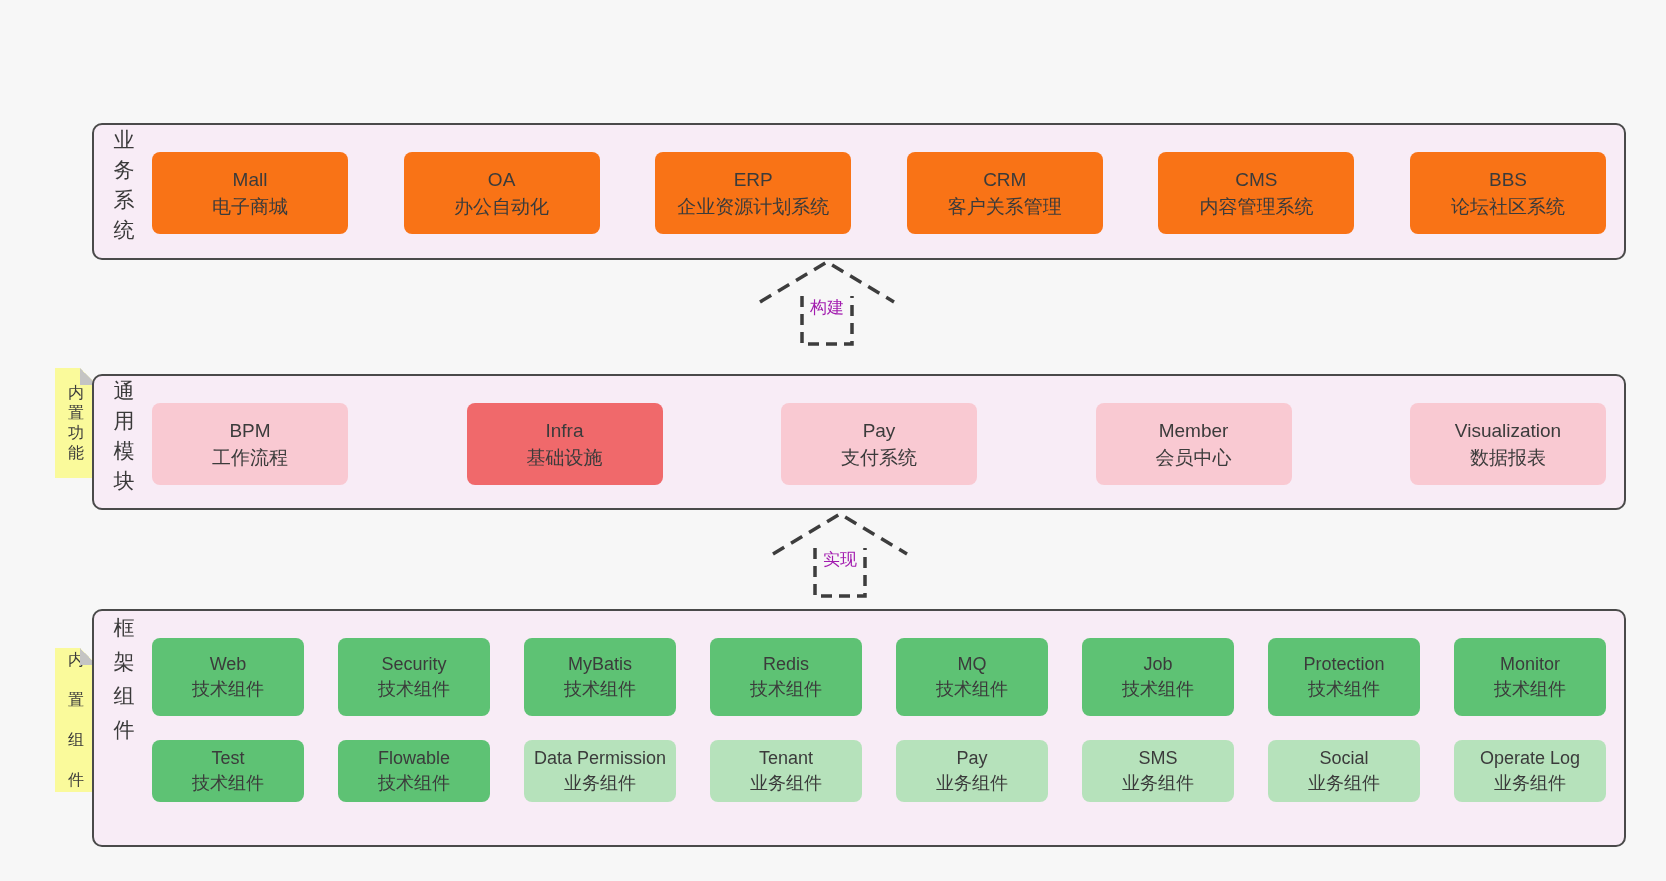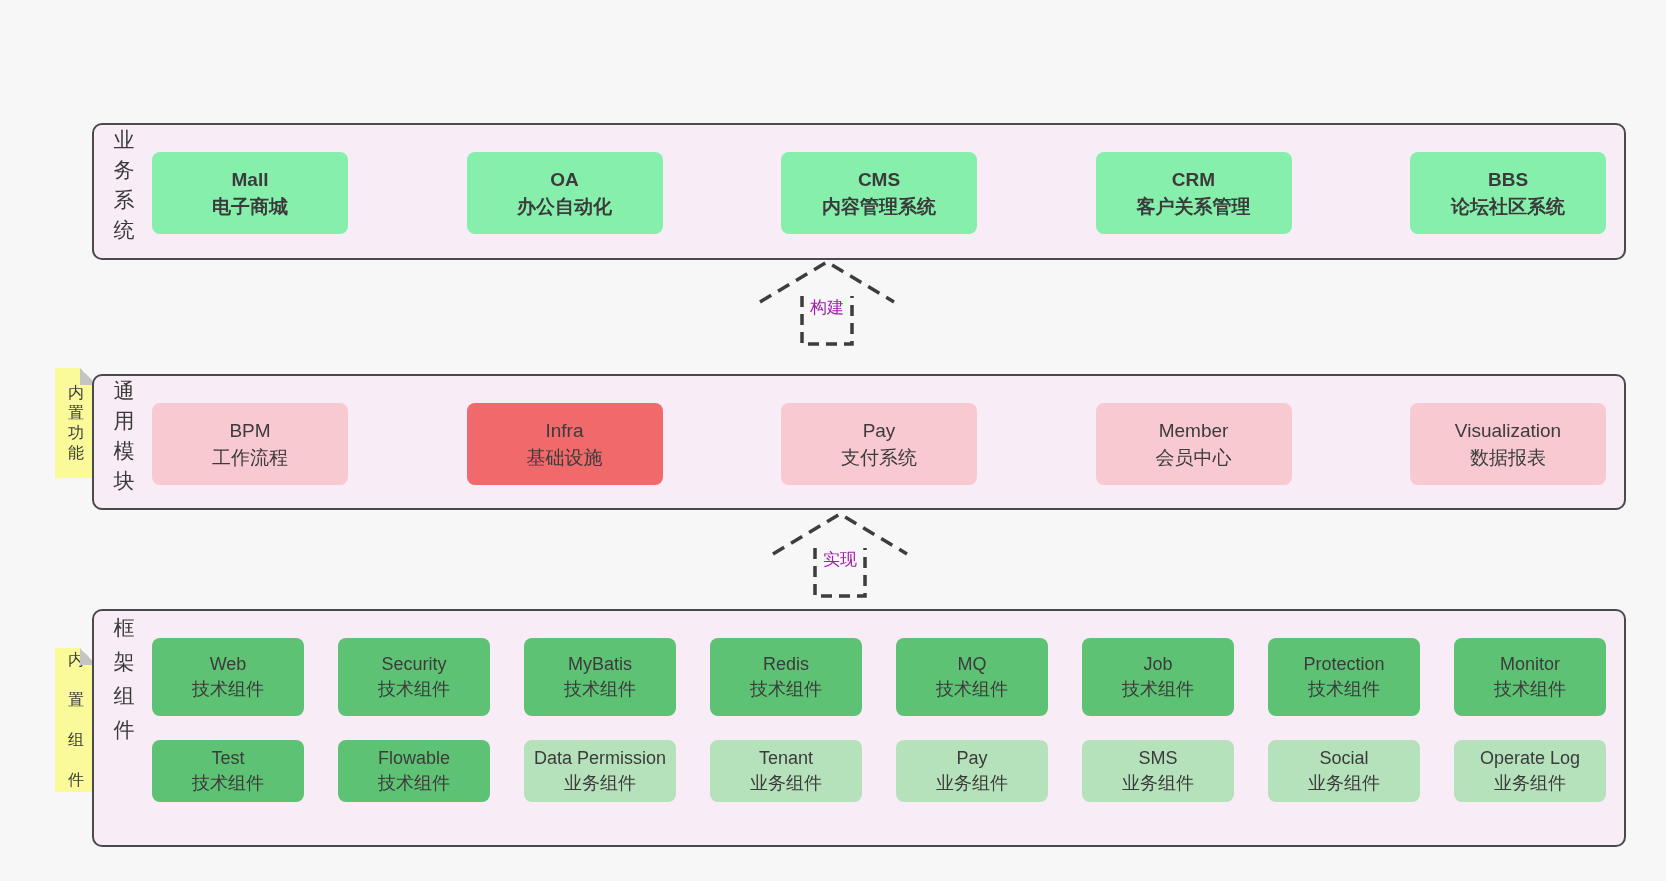--- a/index.html
+++ b/index.html
@@ -39,21 +39,21 @@
 
   .box {
     box-sizing:border-box; border-radius:8px; padding:4px 6px;
     display:flex; flex-direction:column; align-items:center; justify-content:center;
     text-align:center; color:#3b3b3b;
   }
   .box6 { width:196px; height:82px; font-size:19px; line-height:27px; }
   .box8 { width:152px; height:62px; font-size:18px; line-height:25px; }
   #row3a .box8 { height:78px; }
 
-  .blue  { background:#86efac;font-weight:bold; }
+  .blue  { background:#f97316; }
   .red   { background:#f0696b; }
   .pink  { background:#f9c9d2; }
   .green { background:#5ec274; }
   .lgreen{ background:#b6e2bb; }
 
   .sticky {
     position:absolute; left:55px; width:42px; background:#fafa9b; z-index:0;
     clip-path:polygon(0 0, calc(100% - 17px) 0, 100% 17px, 100% 100%, 0 100%);
     display:flex; align-items:center; justify-content:center;
   }
@@ -86,26 +86,30 @@
   <div class="boxrow">
     <div class="box box6 blue">
       <span>Mall</span>
       <span>电子商城</span>
     </div>
     <div class="box box6 blue">
       <span>OA</span>
       <span>办公自动化</span>
     </div>
     <div class="box box6 blue">
+      <span>ERP</span>
+      <span>企业资源计划系统</span>
+    </div>
+    <div class="box box6 blue">
+      <span>CRM</span>
+      <span>客户关系管理</span>
+    </div>
+    <div class="box box6 blue">
       <span>CMS</span>
       <span>内容管理系统</span>
-    </div>
-    <div class="box box6 blue">
-      <span>CRM</span>
-      <span>客户关系管理</span>
     </div>
     <div class="box box6 blue">
       <span>BBS</span>
       <span>论坛社区系统</span>
     </div>
   </div>
 </div>
 
 <div class="arrow" id="arrow1">
   <svg width="140" height="92" viewBox="0 0 140 92">

